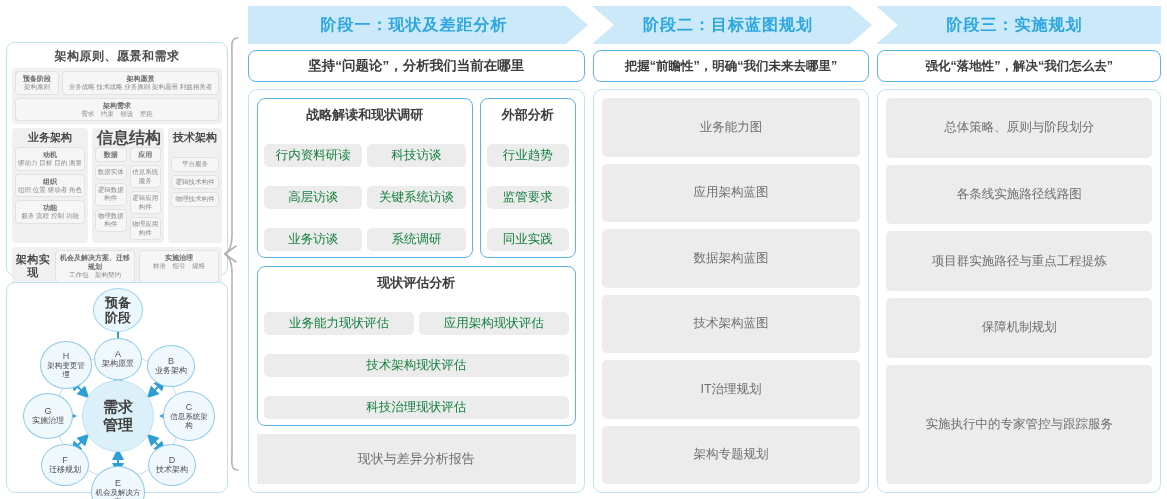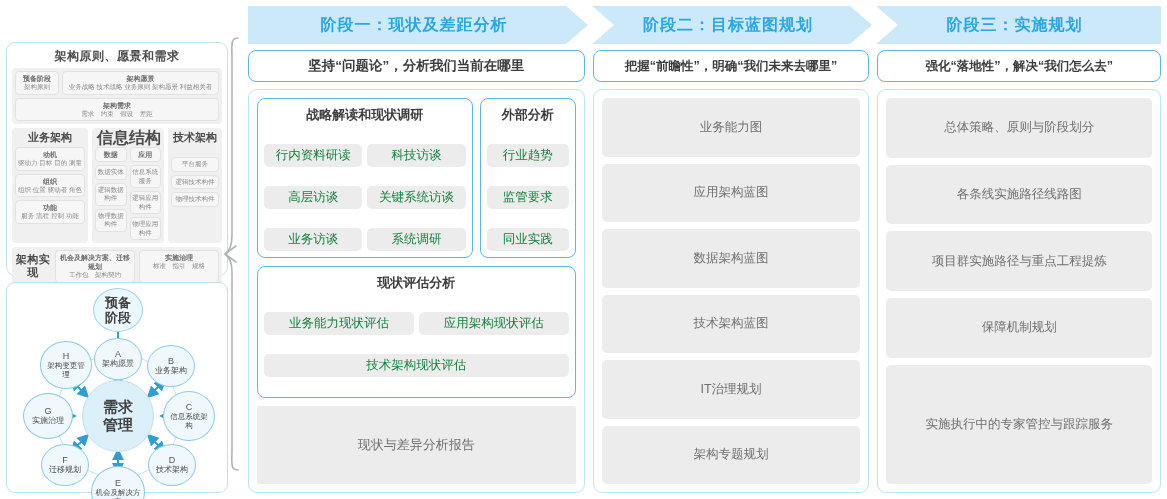--- a/index.html
+++ b/index.html
@@ -376,20 +376,23 @@
 
           <div class="grp" style="flex:0 0 132px;">
             <div class="grp-title">现状评估分析</div>
             <div class="grid2">
               <div class="chip">业务能力现状评估</div>
               <div class="chip">应用架构现状评估</div>
             </div>
             <div class="grid2">
               <div class="chip">技术架构现状评估</div>
             </div>
+            <div class="grid2">
+              <div class="chip">科技治理现状评估</div>
+            </div>
           </div>
 
           <div class="report">现状与差异分析报告</div>
         </div>
       </div>
 
       <div class="pcol p2">
         <div class="subtitle" style="font-size:12.5px;">把握“前瞻性”，明确“我们未来去哪里”</div>
         <div class="body-panel">
           <div class="stack">

